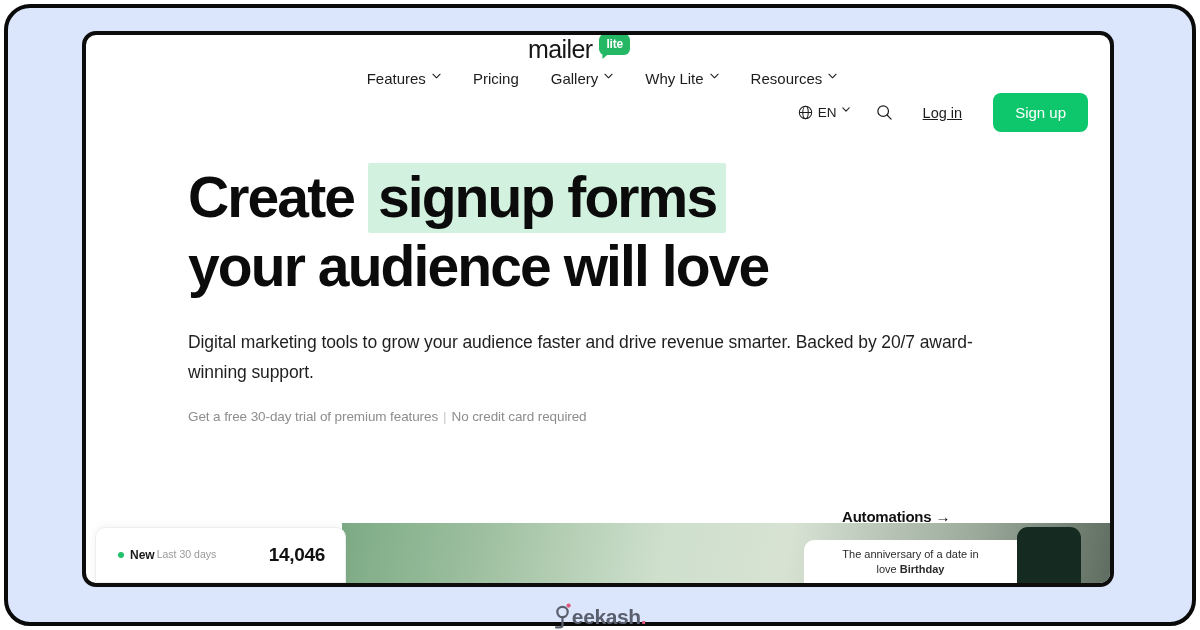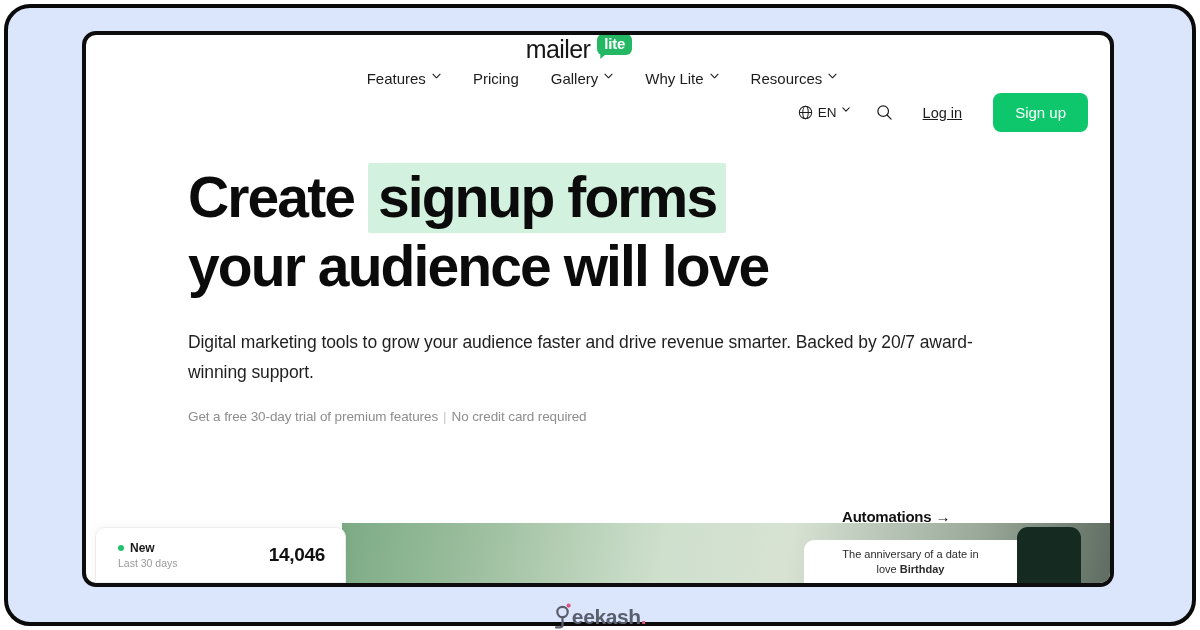--- a/index.html
+++ b/index.html
@@ -69,21 +69,21 @@
     font-weight: 400;
     letter-spacing: -0.6px;
     color: #161616;
   }
   .logo-badge {
     position: relative;
     margin-left: 7px;
     margin-top: -10px;
     background: #25b864;
     color: #ffffff;
-    font-size: 15px;
+    font-size: 12px;
     font-weight: 700;
     letter-spacing: -0.2px;
     padding: 1px 7px 2px 7px;
     border-radius: 6px;
     line-height: 18px;
   }
   .logo-badge::after {
     content: "";
     position: absolute;
     left: 3px;
@@ -285,21 +285,21 @@
     background: #ffffff;
     border: 1px solid #eeeeee;
     border-top-left-radius: 10px;
     border-top-right-radius: 10px;
     box-shadow: 0 -1px 10px rgba(0,0,0,0.05);
     display: flex;
     align-items: center;
     padding: 0 20px 0 22px;
     box-sizing: border-box;
   }
-  .stat-left { display: flex; flex-direction: column; gap: 2px; }
+  .stat-left { display: flex; flex-direction: row; gap: 2px; }
   .stat-label-row { display: flex; align-items: center; gap: 6px; }
   .dot {
     width: 6px; height: 6px; border-radius: 50%;
     background: #23c16b;
     display: inline-block;
   }
   .stat-label { font-size: 12px; font-weight: 700; color: #1a1a1a; }
   .stat-sub { font-size: 10.5px; color: #9a9a9a; }
   .stat-value {
     margin-left: auto;

